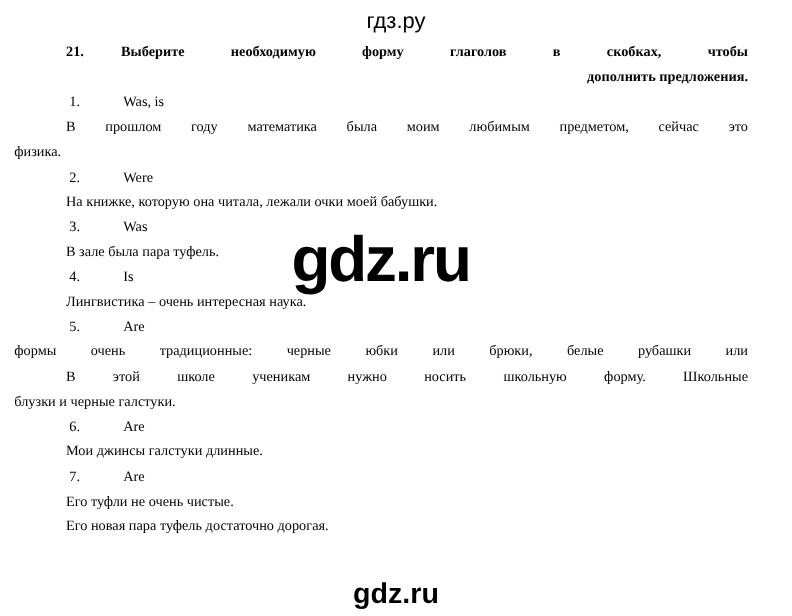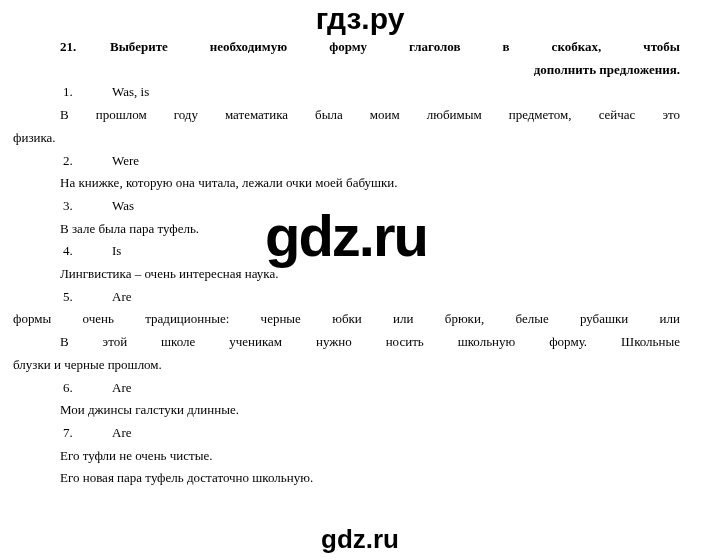--- a/index.html
+++ b/index.html
@@ -6,21 +6,21 @@
   html,body { margin:0; padding:0; background:#ffffff; }
   .page {
     position:relative; width:720px; height:560px;
     background:#ffffff; color:#000000; overflow:hidden;
     font-family:"Liberation Serif", serif;
   }
   .logo-header {
     position:absolute; top:2px; left:0; width:100%;
     text-align:center;
     font-family:"Liberation Sans", sans-serif;
-    font-weight:bold; font-size:30px; line-height:34px;
+    font-weight:normal; font-size:20px; line-height:34px;
     letter-spacing:0px;
   }
   .content {
     position:absolute; left:13px; top:36px; width:667px;
     font-size:13px; line-height:22.7px;
   }
   .ln { min-height:22.7px; }
   .bold { font-weight:bold;text-align:right; }
   .indent { text-indent:47px; }
   .answer { text-indent:50px; }
@@ -62,29 +62,29 @@
 
     <div class="ln answer nowrapln"><span class="numbox">3.</span><span>Was</span></div>
     <div class="ln indent nowrapln">В зале была пара туфель.</div>
 
     <div class="ln answer nowrapln"><span class="numbox">4.</span><span>Is</span></div>
     <div class="ln indent nowrapln">Лингвистика – очень интересная наука.</div>
 
     <div class="ln answer nowrapln"><span class="numbox">5.</span><span>Are</span></div>
     <div class="ln stretch">формы очень традиционные: черные юбки или брюки, белые рубашки или</div>
     <div class="ln indent stretch">В этой школе ученикам нужно носить школьную форму. Школьные</div>
-    <div class="ln nowrapln">блузки и черные прошлом.</div>
+    <div class="ln nowrapln">блузки и черные галстуки.</div>
 
     <div class="ln answer nowrapln"><span class="numbox">6.</span><span>Are</span></div>
     <div class="ln indent nowrapln">Мои джинсы галстуки длинные.</div>
 
     <div class="ln answer nowrapln"><span class="numbox">7.</span><span>Are</span></div>
     <div class="ln indent nowrapln">Его туфли не очень чистые.</div>
 
-    <div class="ln indent nowrapln">Его новая пара туфель достаточно школьную.</div>
+    <div class="ln indent nowrapln">Его новая пара туфель достаточно дорогая.</div>
 
   </div>
 
   <div class="watermark-mid">gdz.ru</div>
 
   <div class="logo-footer">gdz.ru</div>
 
 </div>
 
 </body></html>

